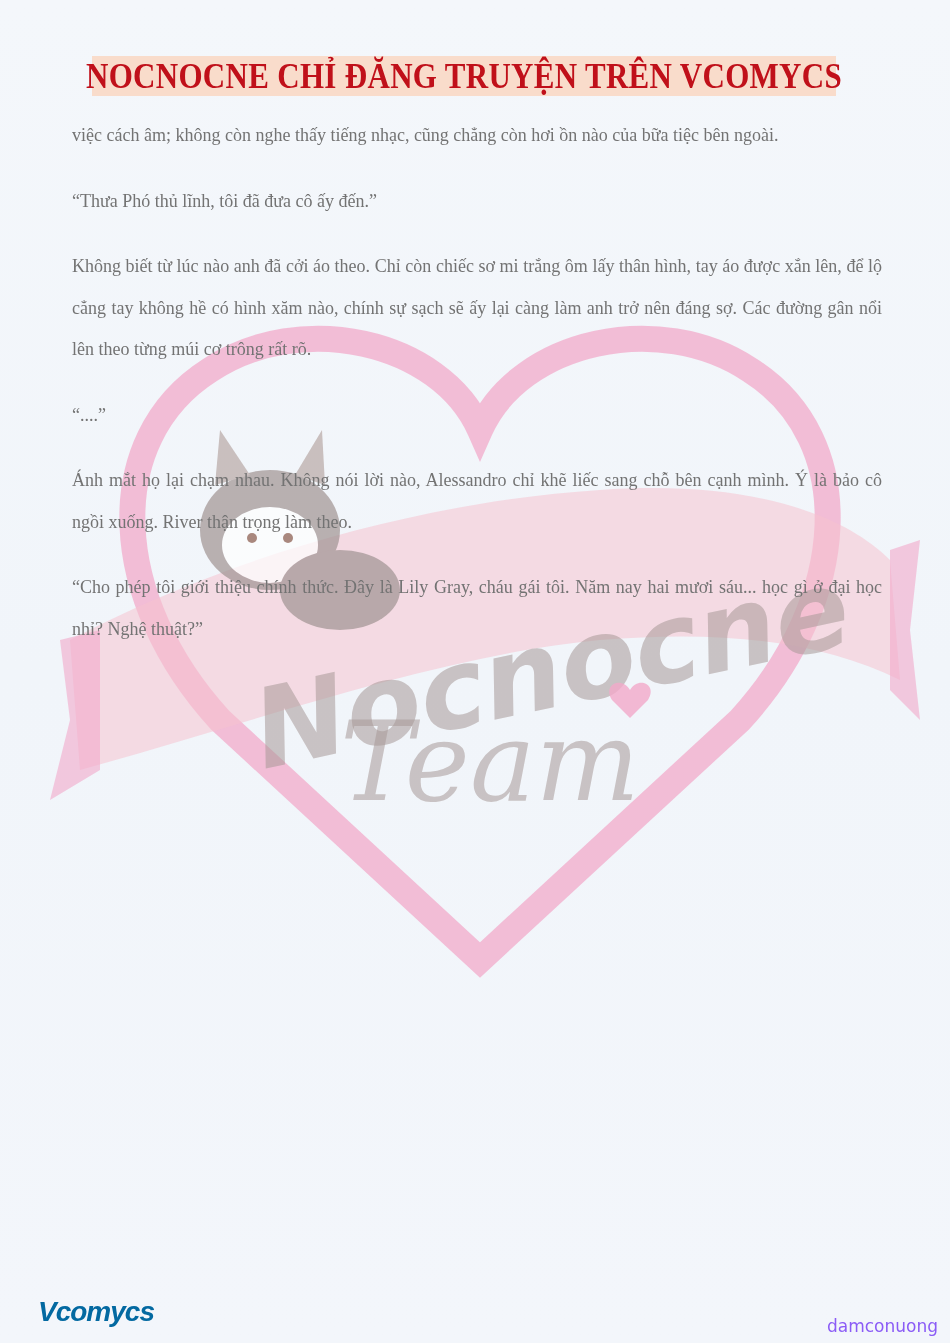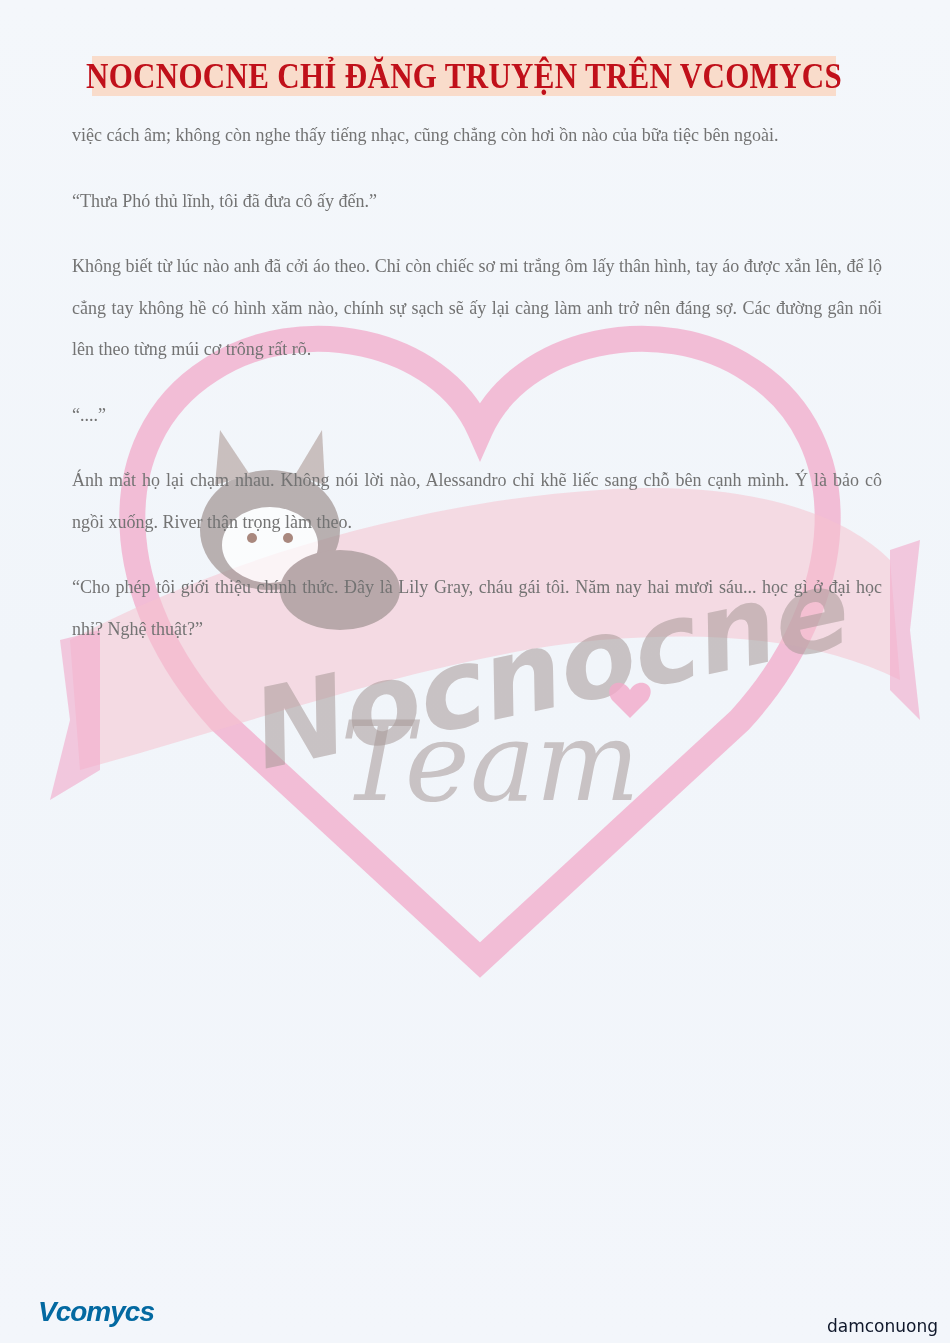--- a/index.html
+++ b/index.html
@@ -25,21 +25,21 @@
     font-family: "Liberation Serif", serif; font-size: 18px; line-height: 41.5px;
     color: #737373; margin: 0 0 24px 0; text-align: justify;
   }
   .footer-logo {
     position: absolute; left: 14px; top: 1296px;
     font-family: "Liberation Sans", sans-serif; font-style: italic; font-weight: bold;
     font-size: 28px; color: #0369a1; letter-spacing: -1px; margin-left: 24px;
   }
   .footer-credit {
     position: absolute; right: 12px; top: 1316px;
-    font-family: "DejaVu Sans", sans-serif; font-size: 17px; color: #0f172a;
+    font-family: "DejaVu Sans", sans-serif; font-size: 17px; color: #8b5cf6;
   }
 </style>
 </head>
 <body>
 
 <div class="page"></div>
 
 <svg class="watermark" viewBox="0 0 880 700" xmlns="http://www.w3.org/2000/svg">
 
   <path d="M440 130 C 400 40, 260 10, 170 70 C 60 140, 70 300, 180 420 L 440 660 L 700 420 C 810 300, 820 140, 710 70 C 620 10, 480 40, 440 130 Z" fill="none" stroke="#f2a9c9" stroke-width="26" opacity="0.75"></path>

